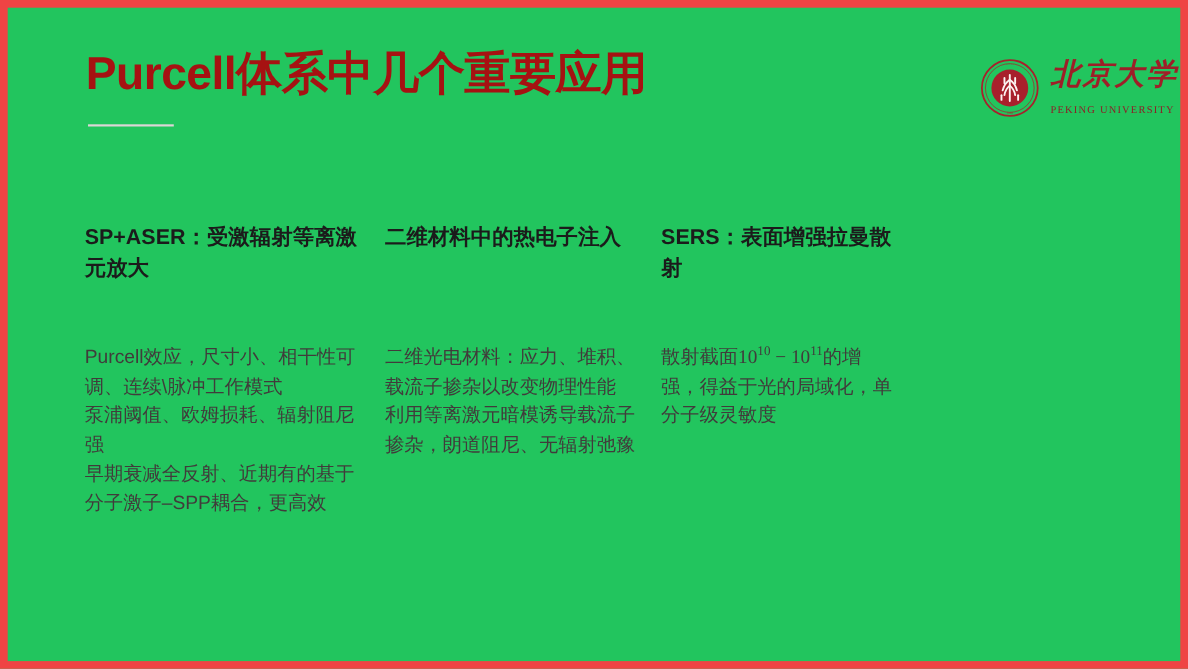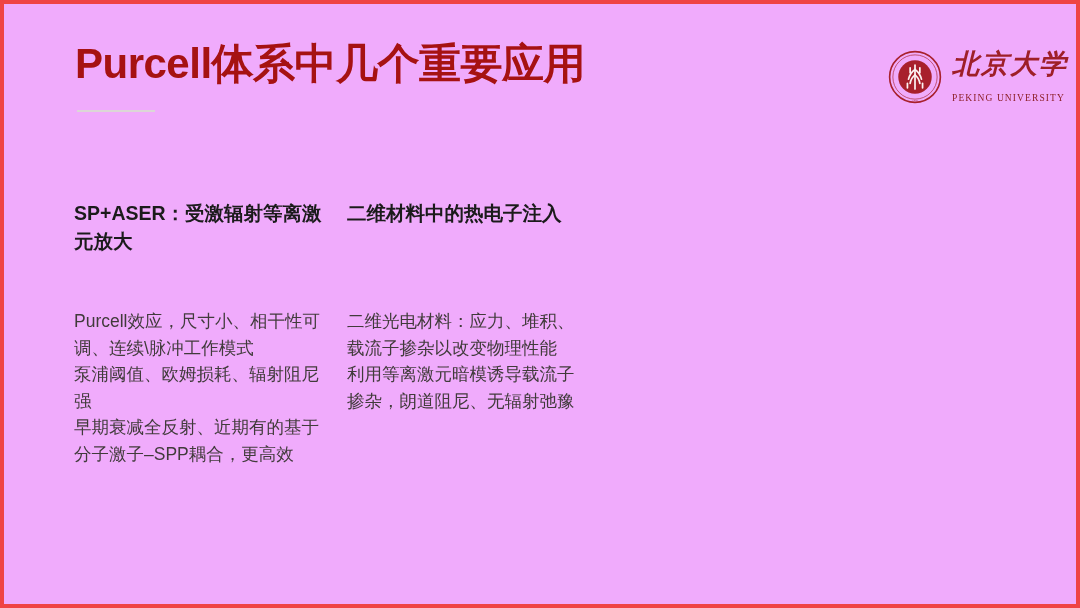--- a/index.html
+++ b/index.html
@@ -10,23 +10,23 @@
     width: 1080px;
     height: 608px;
     overflow: hidden;
     background: #ffffff;
     font-family: "Liberation Sans", "DejaVu Sans", sans-serif;
   }
   .slide {
     position: relative;
     width: 1080px;
     height: 608px;
-    background: #f0abfc;
+    background: #22c55e;
     box-sizing: border-box;
-    border: 4px solid #ef4444;
+    border: 7px solid #ef4444;
     overflow: hidden;
   }
 
   
   .title {
     position: absolute;
     left: 71px;
     top: 36px;
     font-size: 42px;
     font-weight: bold;
@@ -178,16 +178,20 @@
 利用等离激元暗模诱导载流子掺杂，朗道阻尼、无辐射弛豫</div>
     </div>
 
     <div class="col col-0">
       <div class="col-heading">SP+ASER：受激辐射等离激元放大</div>
       <div class="col-body">Purcell效应，尺寸小、相干性可调、连续\脉冲工作模式
 泵浦阈值、欧姆损耗、辐射阻尼强
 早期衰减全反射、近期有的基于分子激子–SPP耦合，更高效</div>
     </div>
 
+    <div class="col col-2">
+      <div class="col-heading">SERS：表面增强拉曼散射</div>
+      <div class="col-body"><span>散射截面</span><span class="math"><span>10</span><sup>10</sup><span> − </span><span>10</span><sup>11</sup></span><span>的增强，得益于光的局域化，单分子级灵敏度</span></div>
+    </div>
 
 
   </div>
 </div>
 
 </body></html>

